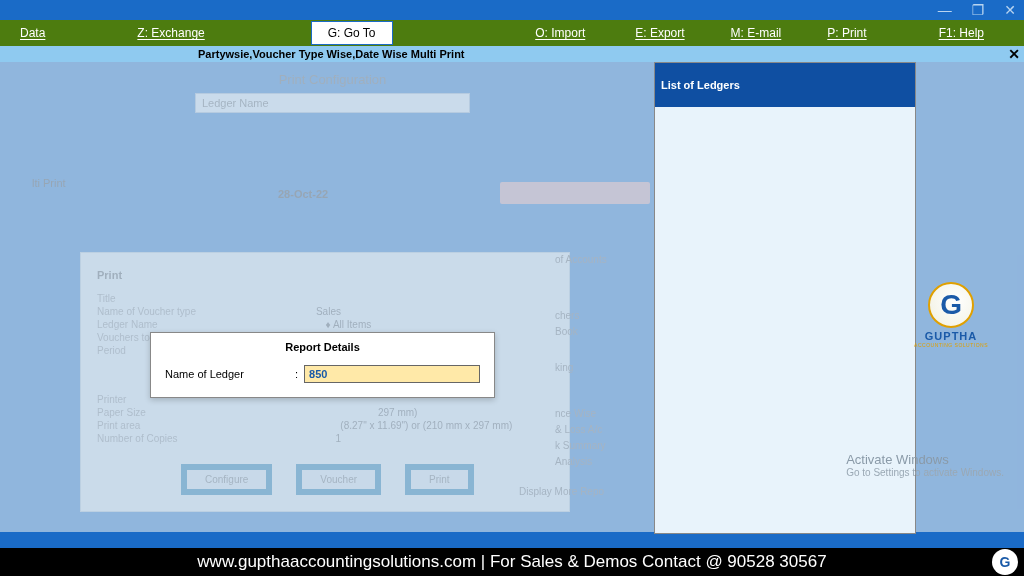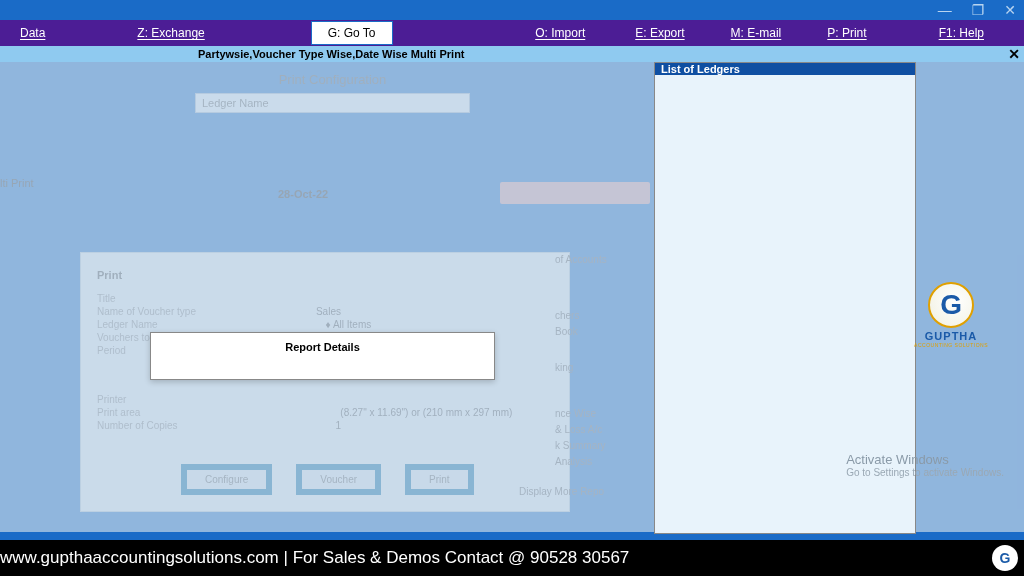--- a/index.html
+++ b/index.html
@@ -1,77 +1,77 @@
 <!DOCTYPE html>
 <html><head>
 <meta charset="utf-8">
 <style>
   * { box-sizing: border-box; margin: 0; padding: 0; font-family: Arial, sans-serif; }
   body { width: 1024px; height: 576px; overflow: hidden; background: #1a6bc7; position: relative; }
   
   .titlebar { height: 20px; background: #1a6bc7; display: flex; justify-content: flex-end; align-items: center; padding-right: 8px; gap: 20px; color: #b8d4f0; font-size: 14px; }
   .titlebar-btn { cursor: pointer; }
   
-  .menubar { height: 26px; background: #4c1d95; display: flex; align-items: center; color: #fff; font-size: 12px; padding: 0 4px; justify-content: flex-end; }
+  .menubar { height: 26px; background: #4d7c0f; display: flex; align-items: center; color: #fff; font-size: 12px; padding: 0 4px; justify-content: flex-end; }
   .menu-item { padding: 4px 16px; text-decoration: underline; text-decoration-color: #fff; text-underline-offset: 2px; white-space: nowrap; }
   .menu-item.active { background: #fff; color: #000; border: 1px solid #1a6bc7; }
   .menu-spacer { flex: 1; }
   .menu-right { display: flex; gap: 0; }
   
   .header-bar { background: #8fcaf0; color: #000; font-size: 11px; font-weight: bold; padding: 2px 4px; display: flex; align-items: center; height: 16px; position: relative; }
   .header-bar .close-x { position: absolute; right: 4px; font-weight: bold; font-size: 14px; color: #000; }
   
   .main-area { position: relative; height: 470px; background: #1a6bc7; }
   
   
   .scrim { position: absolute; inset: 0; background: rgba(190,210,230,0.72); z-index: 1; }
   
   
   .bg-content { position: absolute; inset: 0; z-index: 0; color: #333; }
   .print-config-box { position: absolute; left: 195px; top: 10px; width: 275px; text-align: center; }
   .print-config-label { font-size: 13px; color: #555; margin-bottom: 6px; }
   .ledger-name-box { border: 1px solid #a0b8d0; padding: 3px 6px; text-align: left; font-size: 11px; background: #e8f0f8; color: #666; }
   .date-label { position: absolute; left: 278px; top: 126px; font-size: 11px; font-weight: bold; color: #333; }
-  .lti-print { position: absolute; left: 0; top: 115px; font-size: 11px; color: #333; }
+  .lti-print { position: absolute; left: 0; top: 115px; font-size: 11px; color: #333; padding-left: 32px; }
   .pink-badge { position: absolute; left: 500px; top: 120px; width: 150px; height: 22px; background: #d8a0a8; border-radius: 2px; }
   
   .print-panel { position: absolute; left: 80px; top: 190px; width: 490px; height: 260px; background: #e8eff5; border: 1px solid #b8c8d8; padding: 16px; font-size: 11px; color: #555; }
   .print-panel .title { font-weight: bold; margin-bottom: 12px; }
   .print-panel .row { margin-bottom: 2px; font-size: 10px; color: #888; }
   .print-panel .value-col { display: inline-block; margin-left: 140px; font-weight: normal; color: #555; }
   .panel-buttons { position: absolute; bottom: 16px; left: 100px; display: flex; gap: 24px; }
   .panel-btn { border: 6px solid #0369a1; background: #e0e8f0; padding: 4px 18px; font-size: 10px; color: #666; }
   
   .right-col-bg { position: absolute; left: 555px; top: 180px; width: 95px; font-size: 10px; color: #666; line-height: 16px; }
   
   
   .report-dialog { position: absolute; left: 150px; top: 270px; width: 345px; background: #fff; border: 1px solid #888; z-index: 3; padding: 8px 14px 14px; box-shadow: 0 2px 6px rgba(0,0,0,0.2); }
   .report-dialog .dlg-title { text-align: center; font-weight: bold; font-size: 11px; margin-bottom: 12px; }
   .report-dialog .field-row { display: flex; align-items: center; font-size: 11px; }
   .report-dialog .field-label { width: 130px; }
   .report-dialog .colon { margin-right: 6px; }
   .report-dialog .field-input { flex: 1; background: #ffe9a8; border: 1px solid #666; padding: 2px 4px; font-size: 11px; font-weight: bold; color: #1a5aa8; outline: none; }
   
   .ledger-list { position: absolute; right: 108px; top: 0; width: 262px; height: 472px; background: #e8f3fb; border: 1px solid #888; z-index: 3; }
-  .ledger-list-header { background: #0f4fa2; color: #fff; font-size: 11px; padding: 0 6px; font-weight: bold; }
+  .ledger-list-header { background: #0f4fa2; color: #fff; font-size: 11px; padding: 16px 6px; font-weight: bold; }
   .ledger-list-items { font-size: 11px; }
   .ledger-item { padding: 2px 6px; }
   .ledger-item.diamond::before { content: "♦ "; }
   .ledger-item.selected { background: #f7b733; color: #000; }
   .ledger-item .hl { font-weight: bold; }
   
   .logo { position: absolute; right: 36px; top: 220px; z-index: 4; text-align: center; }
   .logo-circle { width: 46px; height: 46px; border-radius: 50%; border: 2px solid #e0a000; display: flex; align-items: center; justify-content: center; font-size: 28px; font-weight: bold; color: #1a5aa8; margin: 0 auto 2px; background: radial-gradient(circle at 60% 40%, #fff, #f0f0e0); }
   .logo-text { font-size: 11px; font-weight: bold; color: #1a5aa8; letter-spacing: 1px; }
   .logo-sub { font-size: 5px; color: #e0a000; letter-spacing: 0.5px; }
   
   .activate { position: absolute; right: 20px; bottom: 54px; z-index: 4; text-align: left; color: #8a9aa8; font-size: 13px; }
   .activate .sub { font-size: 10px; color: #9aa8b4; }
   
-  .footer { position: absolute; bottom: 0; left: 0; right: 0; height: 36px; background: #000; color: #fff; display: flex; align-items: center; font-family: Georgia, serif; font-size: 17px; z-index: 5; }
+  .footer { position: absolute; bottom: 0; left: 0; right: 0; height: 28px; background: #000; color: #fff; display: flex; align-items: center; justify-content: center; font-family: Georgia, serif; font-size: 17px; z-index: 5; }
   .footer-logo { position: absolute; right: 6px; width: 26px; height: 26px; border-radius: 50%; background: #fff; display: flex; align-items: center; justify-content: center; color: #1a5aa8; font-size: 14px; font-weight: bold; }
 </style>
 </head>
 <body>
 
 <div class="titlebar">
   <span class="titlebar-btn">—</span>
   <span class="titlebar-btn">❐</span>
   <span class="titlebar-btn">✕</span>
 </div>
@@ -115,20 +115,21 @@
 
     <div class="print-panel">
       <div class="title">Print</div>
       <div class="row">Title</div>
       <div class="row"><span>Name of Voucher type</span><span class="value-col" style="margin-left:120px">Sales</span></div>
       <div class="row"><span>Ledger Name</span><span class="value-col" style="margin-left:168px">♦ All Items</span></div>
       <div class="row">Vouchers to</div>
       <div class="row">Period</div>
       <div style="height:36px"></div>
       <div class="row">Printer</div>
+      <div class="row"><span>Paper Size</span><span class="value-col" style="margin-left:232px">297 mm)</span></div>
       <div class="row"><span>Print area</span><span class="value-col" style="margin-left:200px">(8.27" x 11.69") or (210 mm x 297 mm)</span></div>
       <div class="row"><span>Number of Copies</span><span class="value-col" style="margin-left:158px">1</span></div>
       <div class="panel-buttons">
         <div class="panel-btn">Configure</div>
         <div class="panel-btn">Voucher</div>
         <div class="panel-btn">Print</div>
       </div>
     </div>
 
     <div class="right-col-bg">
@@ -145,20 +146,25 @@
       <div>Analysis</div>
       <div style="height:14px"></div>
       <div style="margin-left:-36px">Display More Repo</div>
     </div>
   </div>
 
   <div class="scrim"></div>
 
   <div class="report-dialog">
     <div class="dlg-title">Report Details</div>
+    <div class="field-row">
+      <span class="field-label">Name of Ledger</span>
+      <span class="colon">:</span>
+      <input class="field-input" value="850" style="">
+    </div>
   </div>
 
   <div class="ledger-list">
     <div class="ledger-list-header">List of Ledgers</div>
     <div style="height:10px"></div>
   </div>
 
   <div class="logo">
     <div class="logo-circle">G</div>
     <div class="logo-text">GUPTHA</div>

